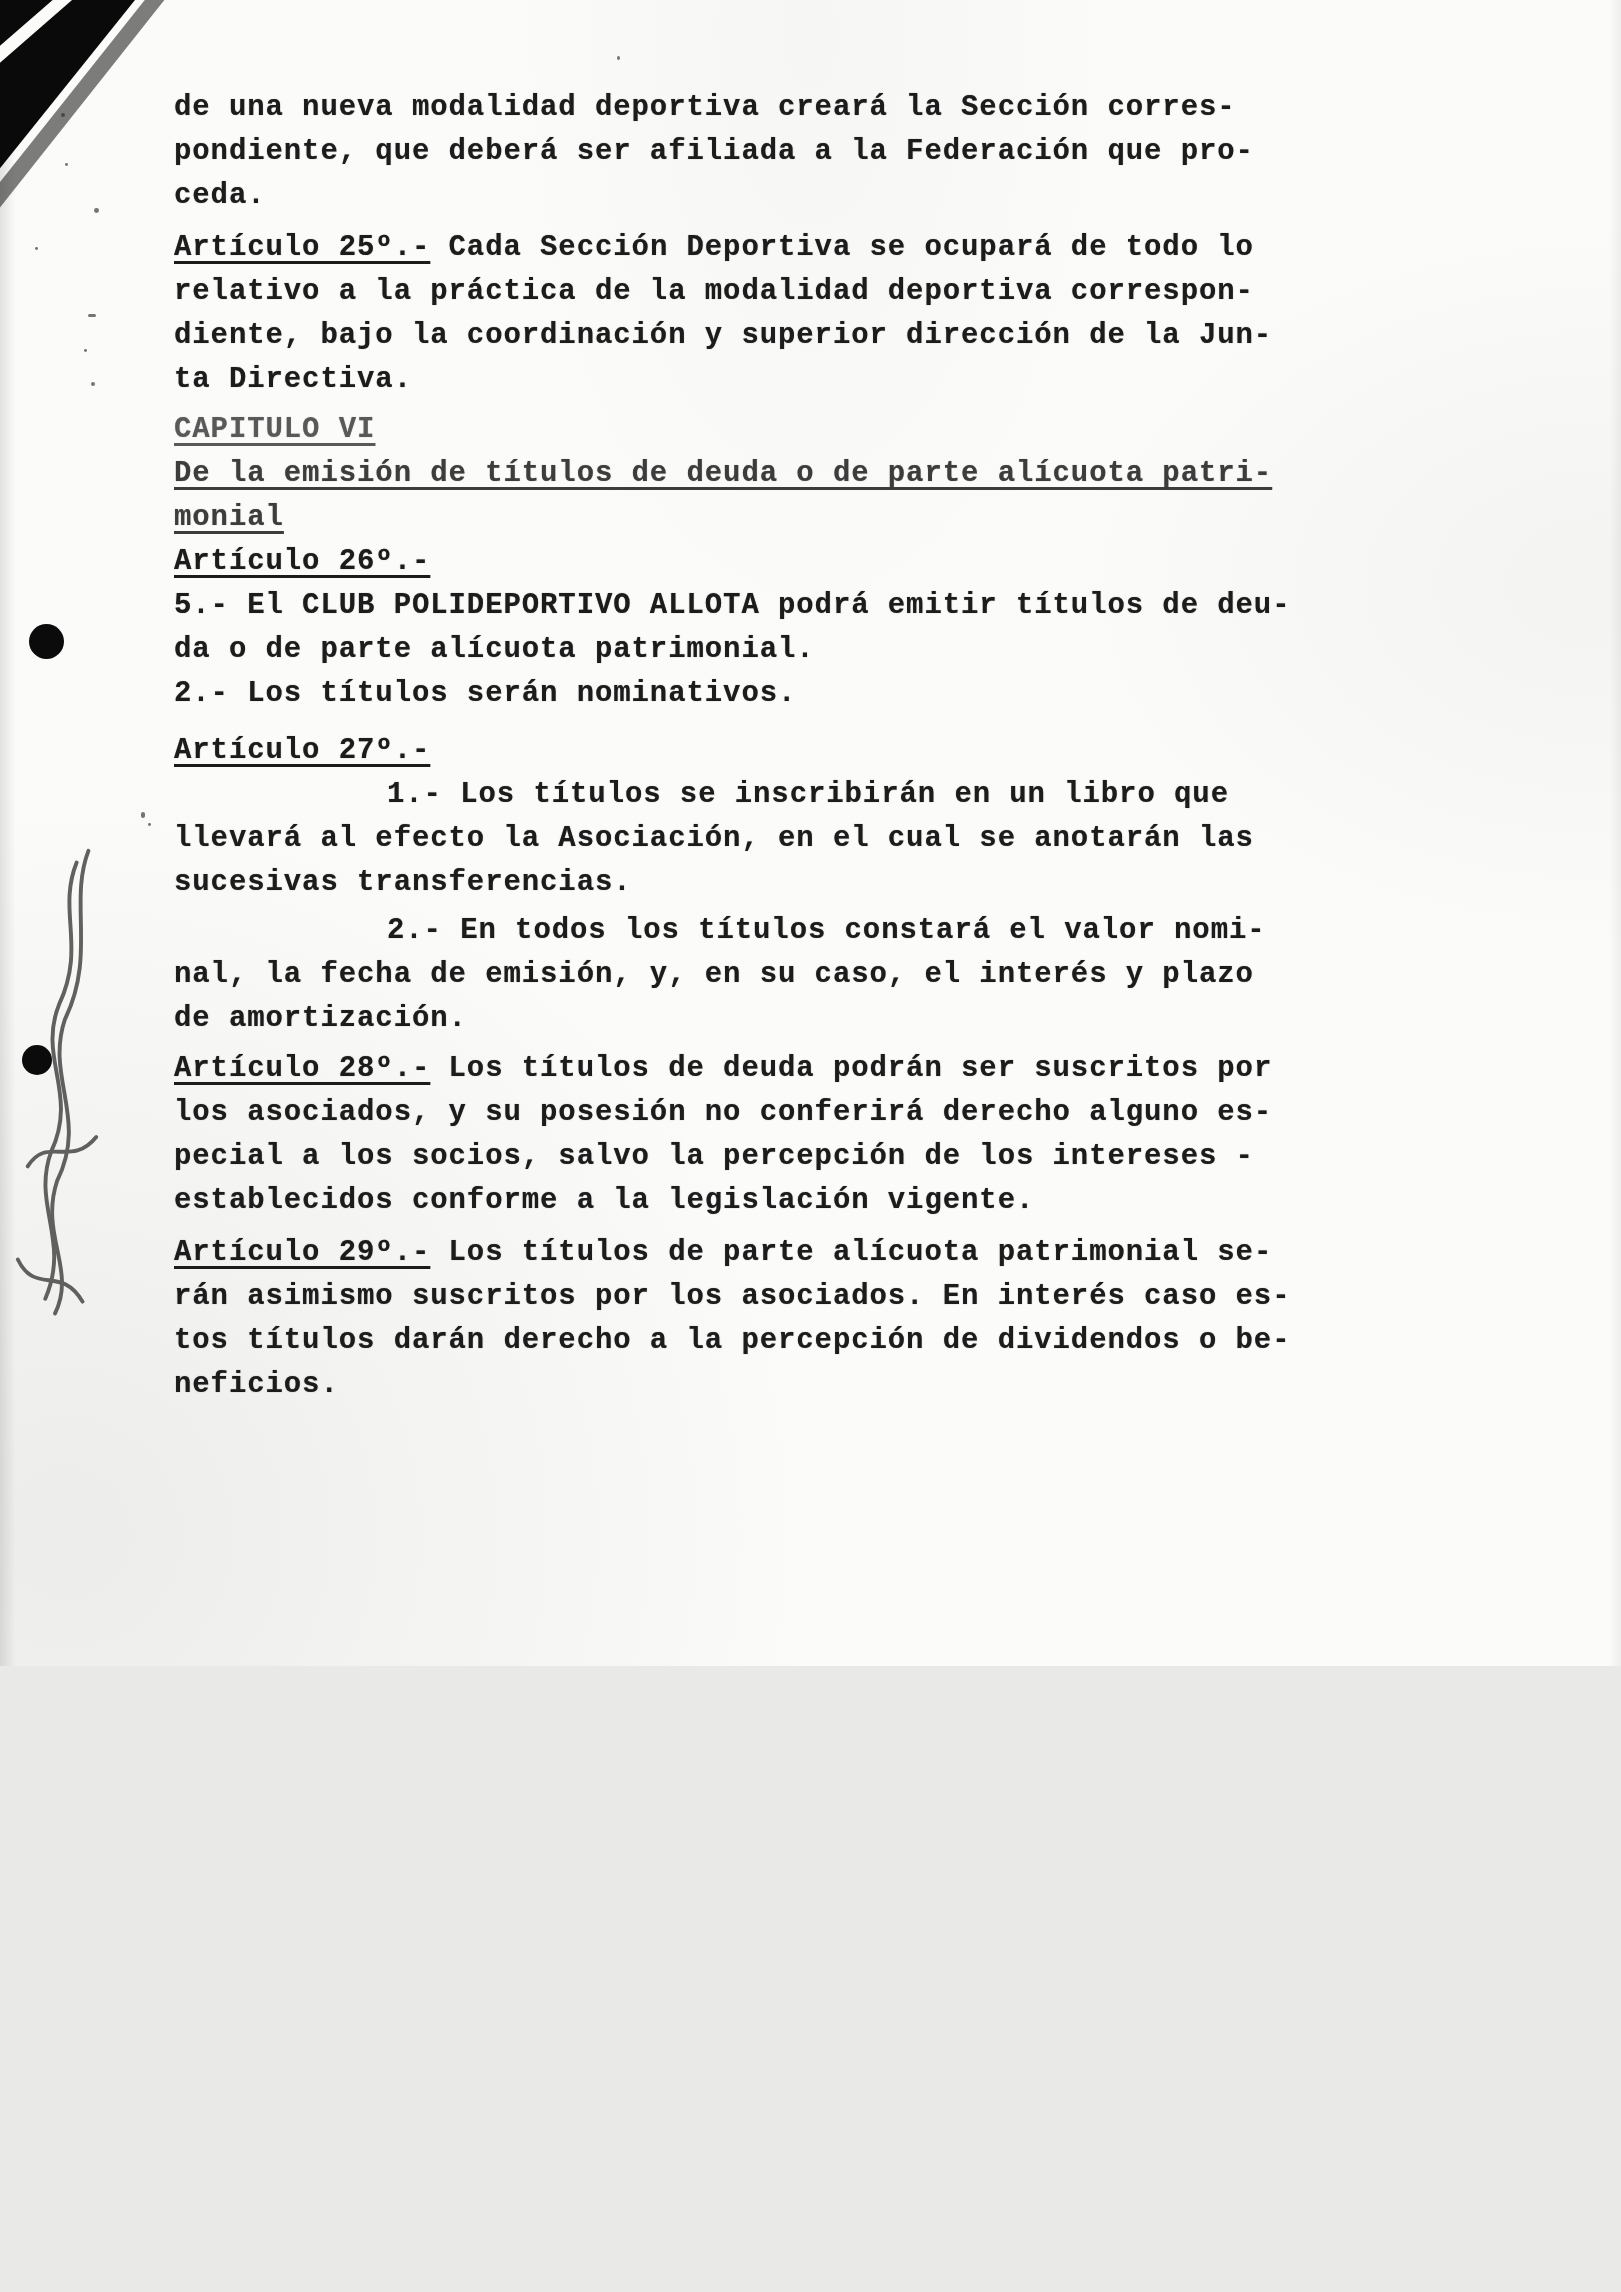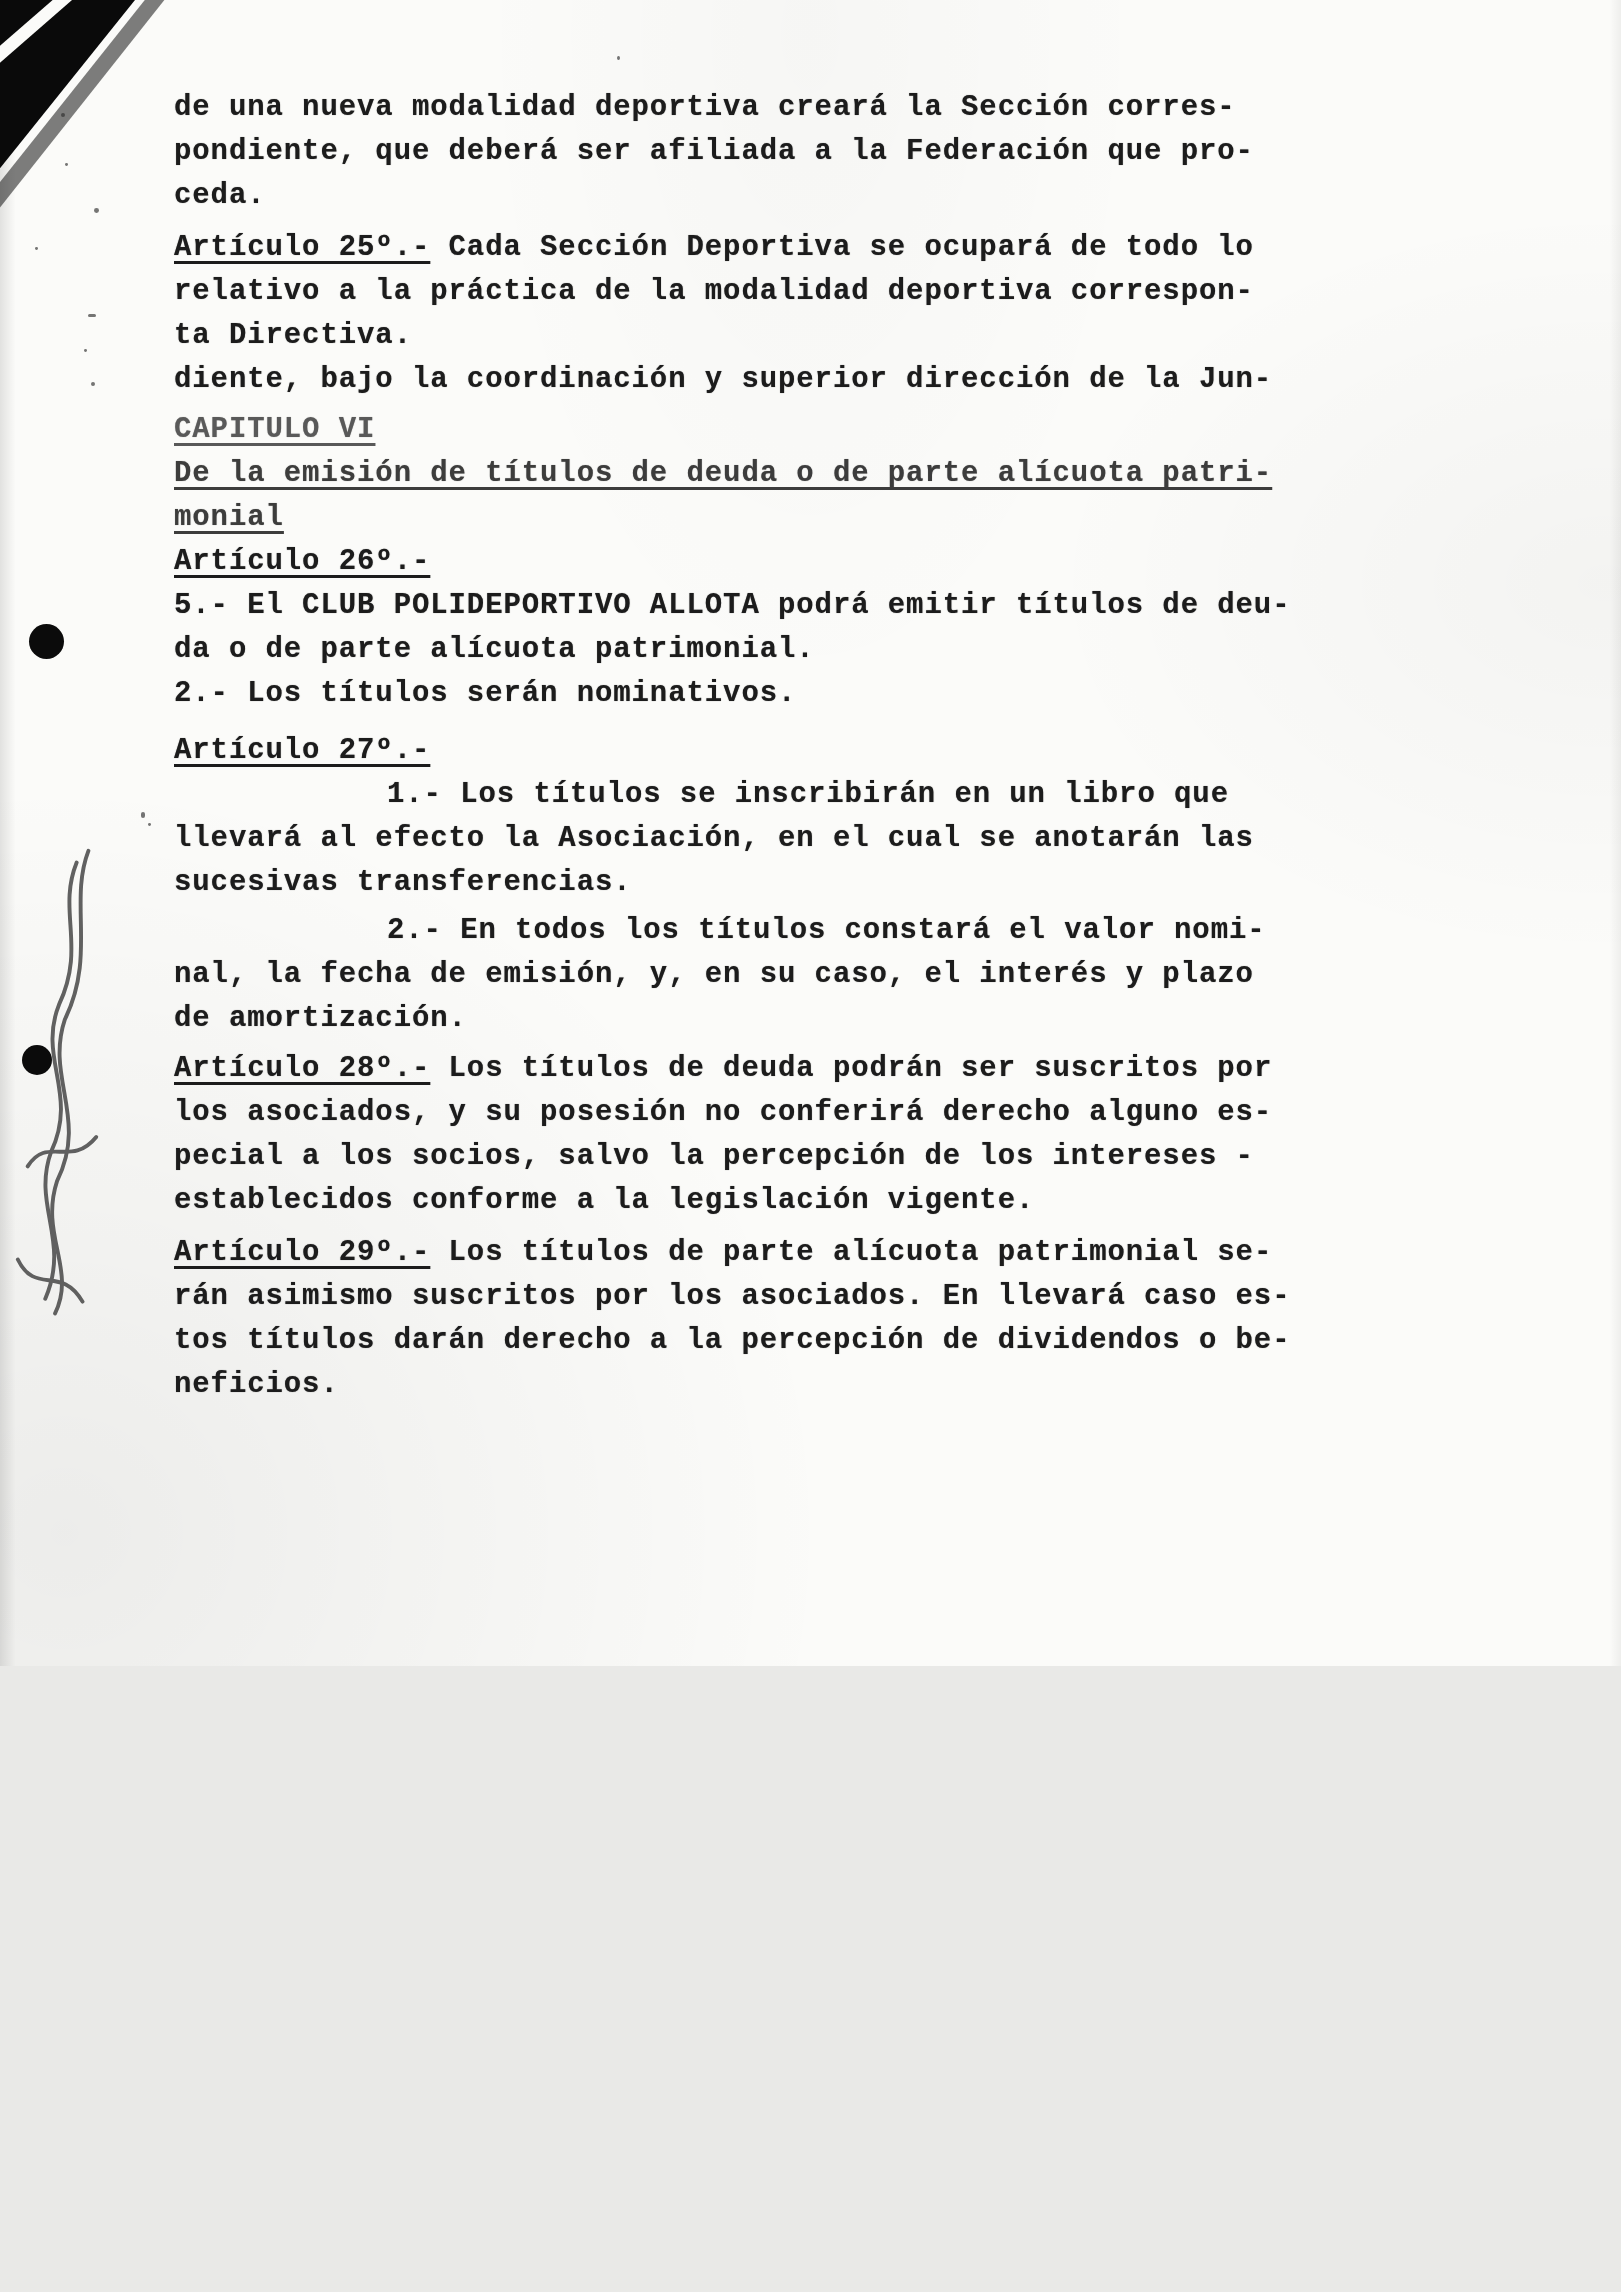--- a/index.html
+++ b/index.html
@@ -78,22 +78,22 @@
 
   <div class="doc" data-name="document-text">
       <div class="block" data-name="para-continuation">
         <div class="line" data-name="text-line"><span data-name="text-segment">de una nueva modalidad deportiva creará la Sección corres-</span></div>
         <div class="line" data-name="text-line"><span data-name="text-segment">pondiente, que deberá ser afiliada a la Federación que pro-</span></div>
         <div class="line" data-name="text-line"><span data-name="text-segment">ceda.</span></div>
       </div>
       <div class="block" data-name="articulo-25">
         <div class="line" data-name="text-line"><span class="u" data-name="underlined-text">Artículo 25º.-</span><span data-name="text-segment"> Cada Sección Deportiva se ocupará de todo lo</span></div>
         <div class="line" data-name="text-line"><span data-name="text-segment">relativo a la práctica de la modalidad deportiva correspon-</span></div>
+        <div class="line" data-name="text-line"><span data-name="text-segment">diente, bajo la coordinación y superior dirección de la Jun-</span></div>
         <div class="line" data-name="text-line"><span data-name="text-segment">ta Directiva.</span></div>
-        <div class="line" data-name="text-line"><span data-name="text-segment">diente, bajo la coordinación y superior dirección de la Jun-</span></div>
       </div>
       <div class="block" data-name="capitulo-vi-heading">
         <div class="line" data-name="text-line"><span class="u" data-name="underlined-text">CAPITULO VI</span></div>
       </div>
       <div class="block" data-name="capitulo-vi-subheading">
         <div class="line" data-name="text-line"><span class="u" data-name="underlined-text">De la emisión de títulos de deuda o de parte alícuota patri-</span></div>
         <div class="line" data-name="text-line"><span class="u" data-name="underlined-text">monial</span></div>
       </div>
       <div class="block" data-name="articulo-26">
         <div class="line" data-name="text-line"><span class="u" data-name="underlined-text">Artículo 26º.-</span></div>
@@ -117,20 +117,20 @@
         <div class="line" data-name="text-line"><span data-name="text-segment">de amortización.</span></div>
       </div>
       <div class="block" data-name="articulo-28">
         <div class="line" data-name="text-line"><span class="u" data-name="underlined-text">Artículo 28º.-</span><span data-name="text-segment"> Los títulos de deuda podrán ser suscritos por</span></div>
         <div class="line" data-name="text-line"><span data-name="text-segment">los asociados, y su posesión no conferirá derecho alguno es-</span></div>
         <div class="line" data-name="text-line"><span data-name="text-segment">pecial a los socios, salvo la percepción de los intereses -</span></div>
         <div class="line" data-name="text-line"><span data-name="text-segment">establecidos conforme a la legislación vigente.</span></div>
       </div>
       <div class="block" data-name="articulo-29">
         <div class="line" data-name="text-line"><span class="u" data-name="underlined-text">Artículo 29º.-</span><span data-name="text-segment"> Los títulos de parte alícuota patrimonial se-</span></div>
-        <div class="line" data-name="text-line"><span data-name="text-segment">rán asimismo suscritos por los asociados. En llevará caso es-</span></div>
+        <div class="line" data-name="text-line"><span data-name="text-segment">rán asimismo suscritos por los asociados. En interés caso es-</span></div>
         <div class="line" data-name="text-line"><span data-name="text-segment">tos títulos darán derecho a la percepción de dividendos o be-</span></div>
         <div class="line" data-name="text-line"><span data-name="text-segment">neficios.</span></div>
       </div>
     </div>
 
 </div>
 
 
 </body></html>

